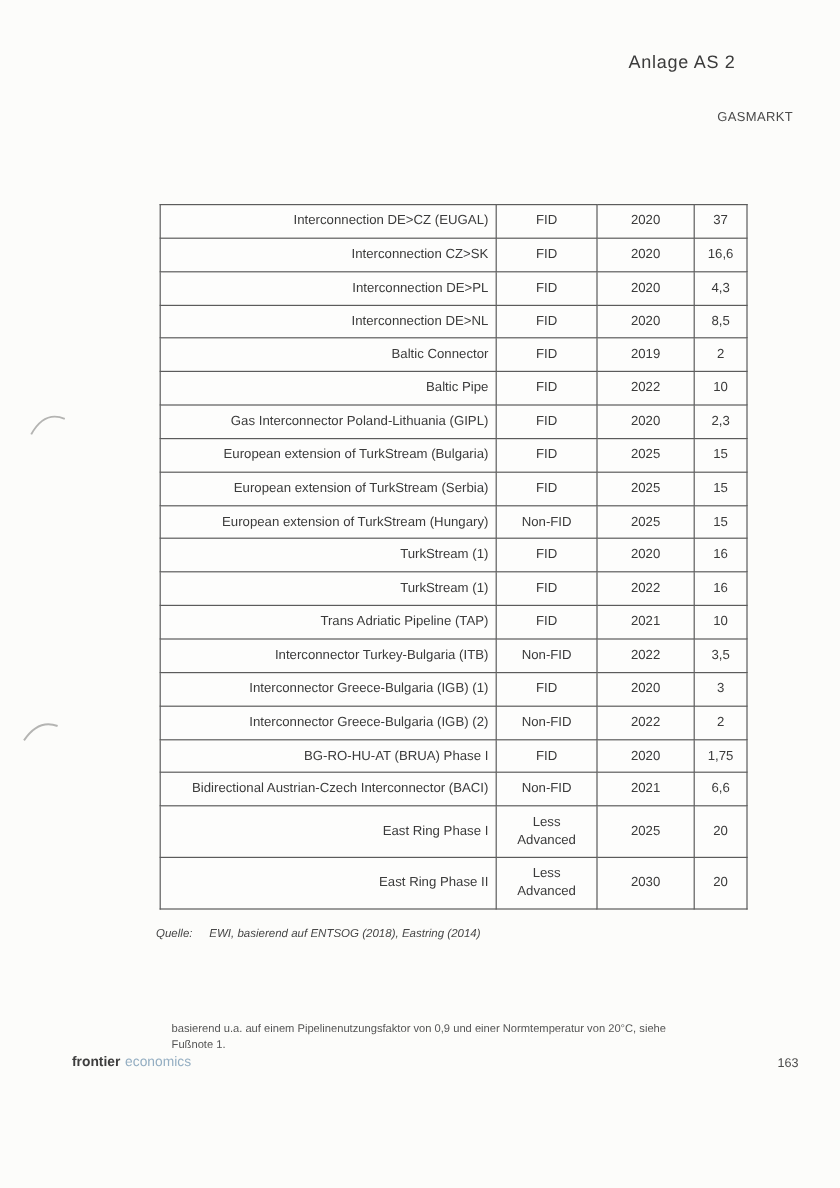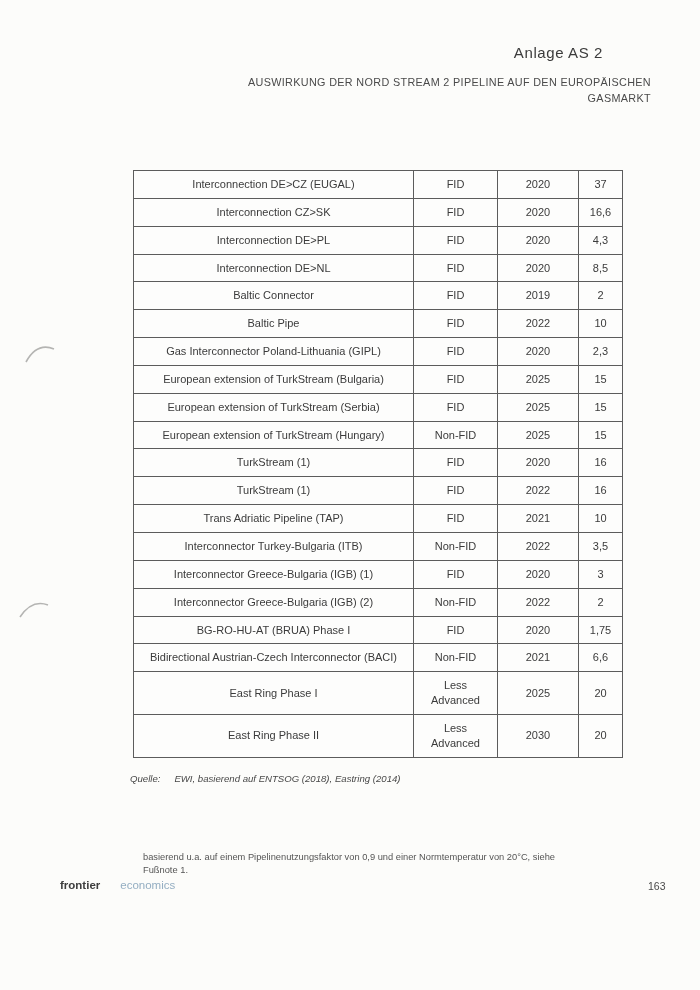--- a/index.html
+++ b/index.html
@@ -12,21 +12,21 @@
     font-family: "Liberation Sans", sans-serif;
     color: #3b3b3b;
     overflow: hidden;
     box-shadow: 0 0 4px rgba(0,0,0,.25);
   }
 
   
   .header-block {
     position: absolute;
     top: 44px;
-    right: 49px;
+    right: 39px;
     text-align: right;
     margin-left: 16px;
   }
   .annex-label {
     font-size: 15px;
     letter-spacing: .6px;
     color: #3b3b3b;
     padding-right: 48px;
   }
   .doc-title {
@@ -48,21 +48,21 @@
     color: #3b3b3b;
     table-layout: fixed;
   }
   table.pipeline-table td {
     border: 1px solid #5c5c5c;
     padding: 6px 6px;
     line-height: 1.35;
     vertical-align: middle;
     background: #fdfdfc;
   }
-  td.col-name  { width: 267px; text-align: center; padding-left: 9px; margin-top: 48px; }
+  td.col-name  { width: 267px; text-align: right; padding-left: 9px; margin-top: 48px; }
   td.col-status{ width: 71px;  text-align: center; }
   td.col-year  { width: 68px;  text-align: center; }
   td.col-value { width: 31px;  text-align: center; margin-top: 12px; }
 
   
   .source-line {
     position: absolute;
     top: 773px;
     left: 130px;
     font-size: 9.6px;
@@ -83,21 +83,21 @@
   }
 
   
   .footer-brand {
     position: absolute;
     top: 879px;
     left: 60px;
     font-size: 11.5px;
   }
   .brand-primary { font-weight: bold; color: #3d3d3d; }
-  .brand-secondary { color: #94aec2; margin-left: 20px; }
+  .brand-secondary { color: #94aec2; margin-left: 4px; }
   .page-number {
     position: absolute;
     top: 880px;
     left: 628px;
     font-size: 10.5px;
     color: #4a4a4a;
     margin-left: 20px;
   }
 
   
@@ -113,21 +113,21 @@
   <svg class="scan-mark scan-mark-1" width="32" height="26" viewBox="0 0 32 26">
     <path d="M2,22 Q13,2 30,9" stroke="#8f8f8d" stroke-width="1.6" fill="none"></path>
   </svg>
   <svg class="scan-mark scan-mark-2" width="32" height="24" viewBox="0 0 32 24">
     <path d="M2,20 Q14,2 30,8" stroke="#8f8f8d" stroke-width="1.6" fill="none"></path>
   </svg>
 
   <div class="header-block">
     <div class="annex-label">Anlage AS 2</div>
     <div class="doc-title">
-      <span>AUSWIRKUNG DER NORD STREAM 2 PIPELINE AUF DEN EUROPÄISCHEN</span><br>
+      <br>
       <span>GASMARKT</span>
     </div>
   </div>
 
   <table class="pipeline-table">
     <tbody>
         <tr>
           <td class="col-name">Interconnection DE&gt;CZ (EUGAL)</td>
           <td class="col-status">FID</td>
           <td class="col-year">2020</td>

